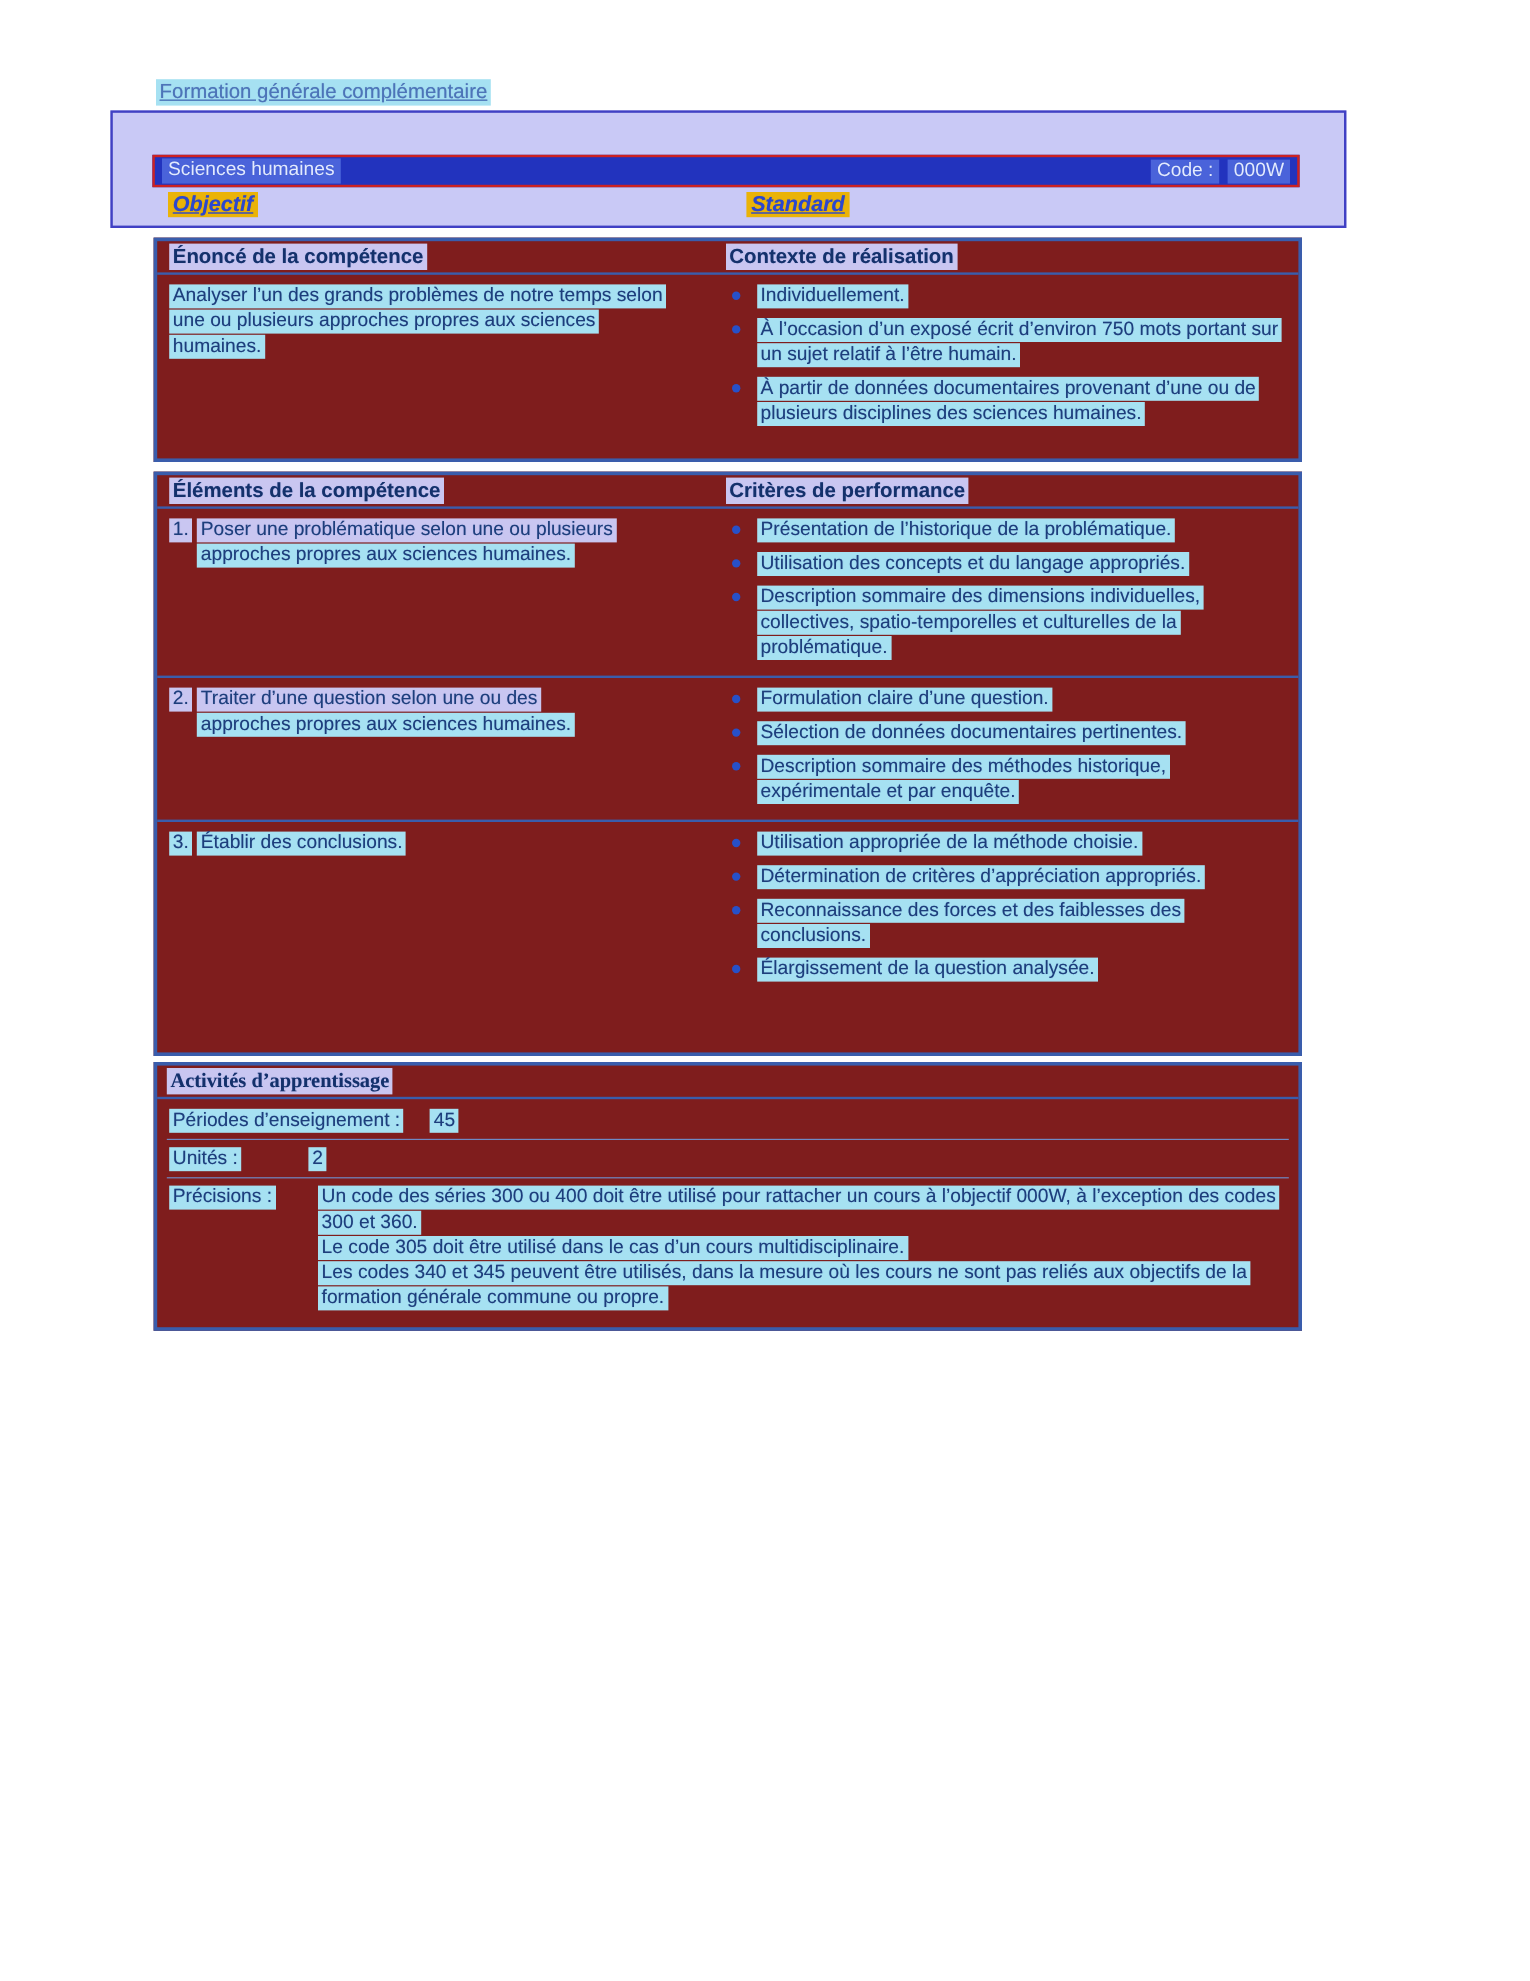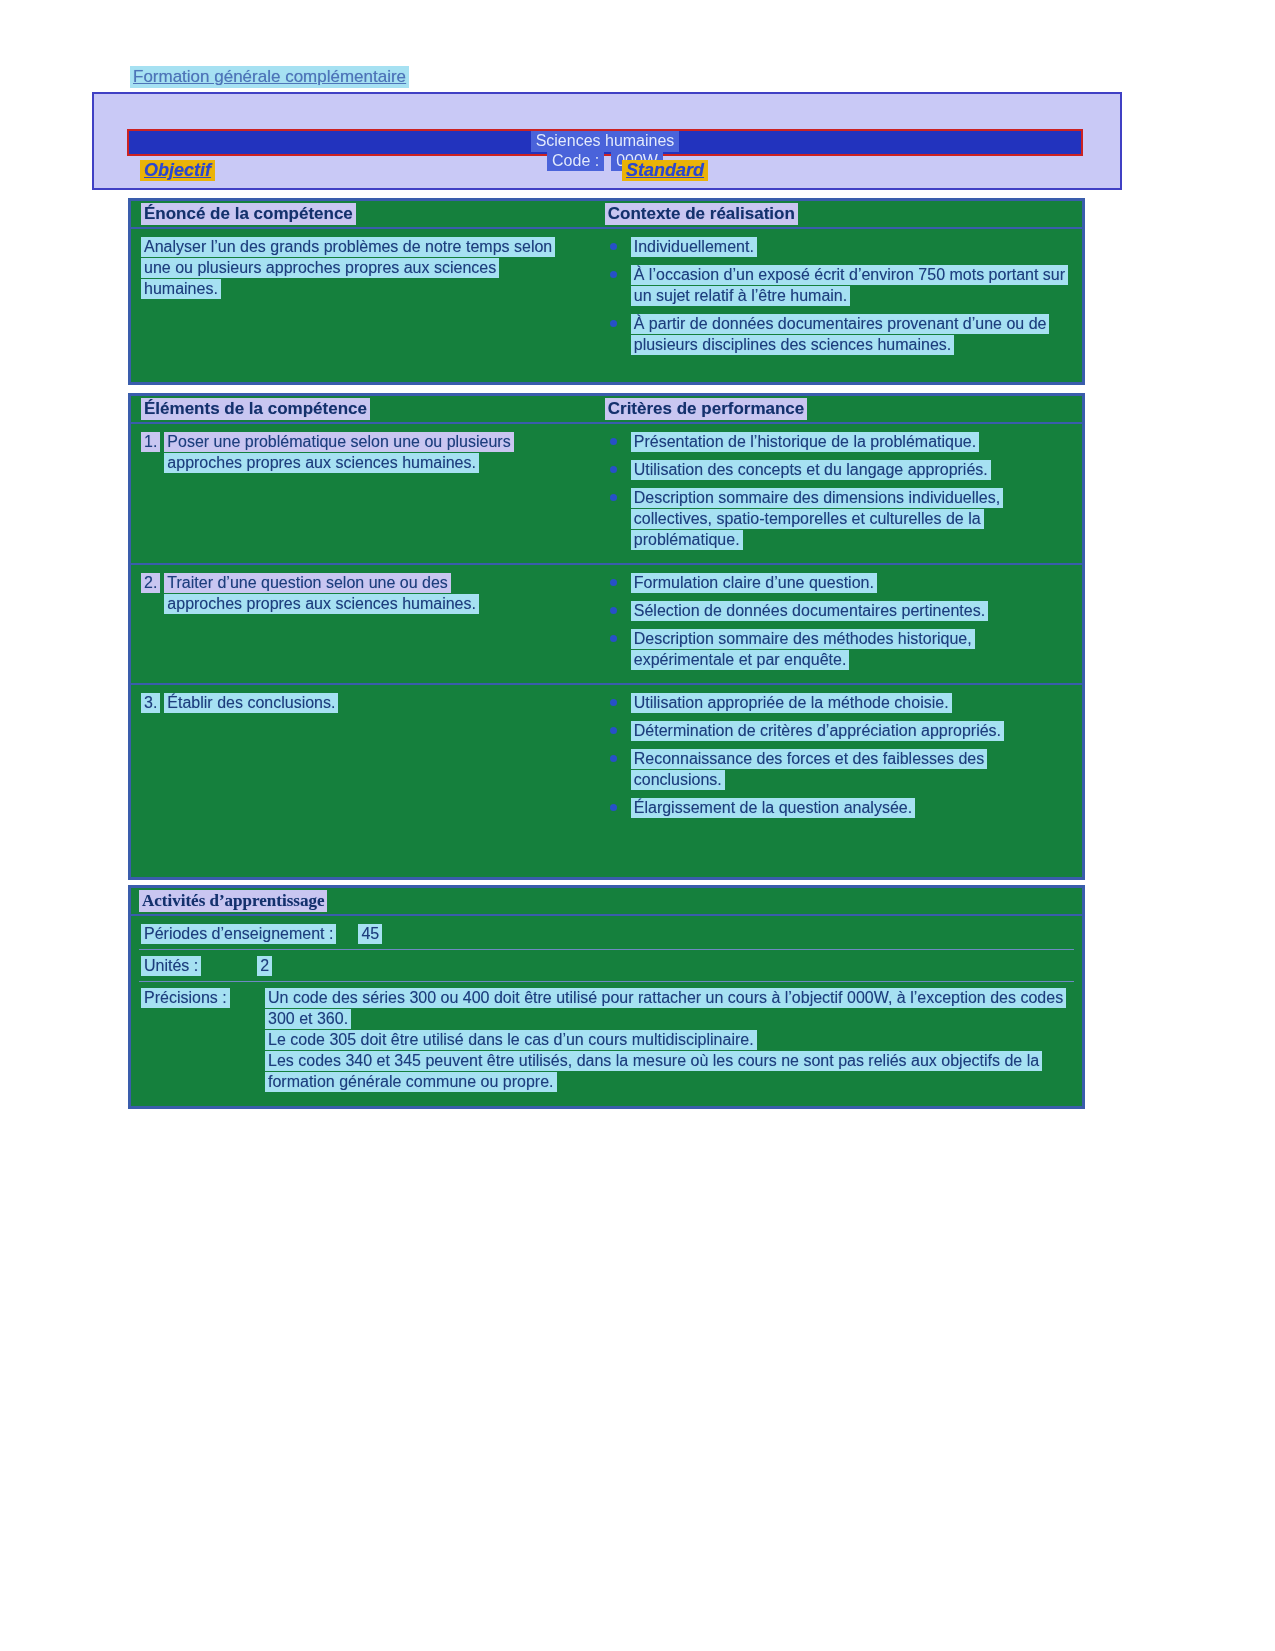--- a/index.html
+++ b/index.html
@@ -27,35 +27,35 @@
 
   
   .title-box {
     position:absolute; left:92px; top:92px; width:1030px; height:98px;
     background:#c9c9f6; border:2px solid #4040c4;
   }
   .code-bar {
     position:absolute; left:33px; top:35px; width:956px; height:27px;
     background:#2233be; border:2px solid #cc2222;
     display:flex; align-items:center; justify-content:space-between;
-    padding:0 6px; color:#e3eaff; font-size:16px; line-height:18px;flex-direction:column;
+    padding:0 6px; color:#e3eaff; font-size:16px; line-height:18px;
   }
   .code-value { margin-left:7px; }
   .obj-heading {
     position:absolute; top:66px; font-size:18px; font-weight:bold; font-style:italic;
     color:#2b47d0;
   }
   .obj-heading span { text-decoration:underline; }
   .objectif { left:46px; }
   .standard { left:528px; }
 
   
   .tbl {
     position:absolute; left:128px; width:957px;
-    border:3px solid #3a5dac; background:#15803d;
+    border:3px solid #3a5dac; background:#7f1d1d;
   }
   .tbl1 { top:198px; min-height:187px; }
   .tbl2 { top:393px; min-height:487px; }
   .tbl3 { top:885px; min-height:210px; }
 
   .tbl-head {
     display:grid; grid-template-columns:49.6% 50.4%;
     padding:2px 8px 3px; border-bottom:2px solid #3a5dac;
     font-weight:bold; font-size:17px; color:#14316b;
   }

